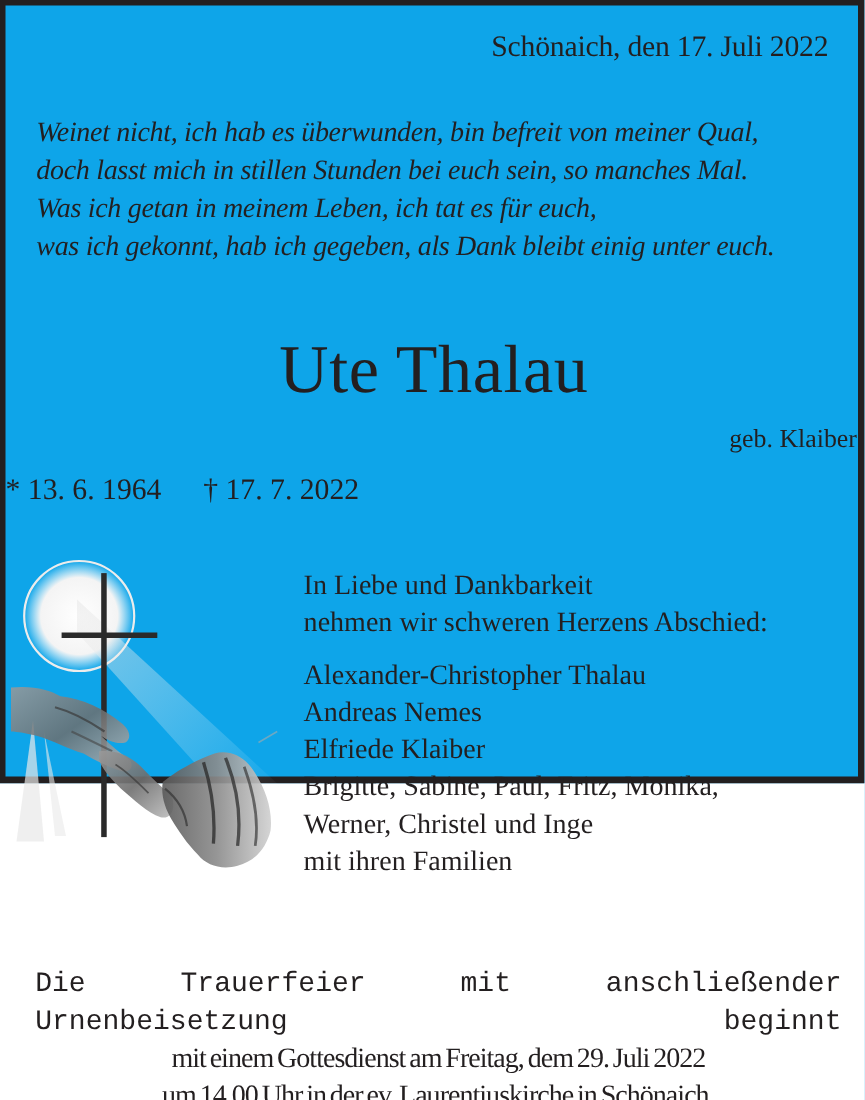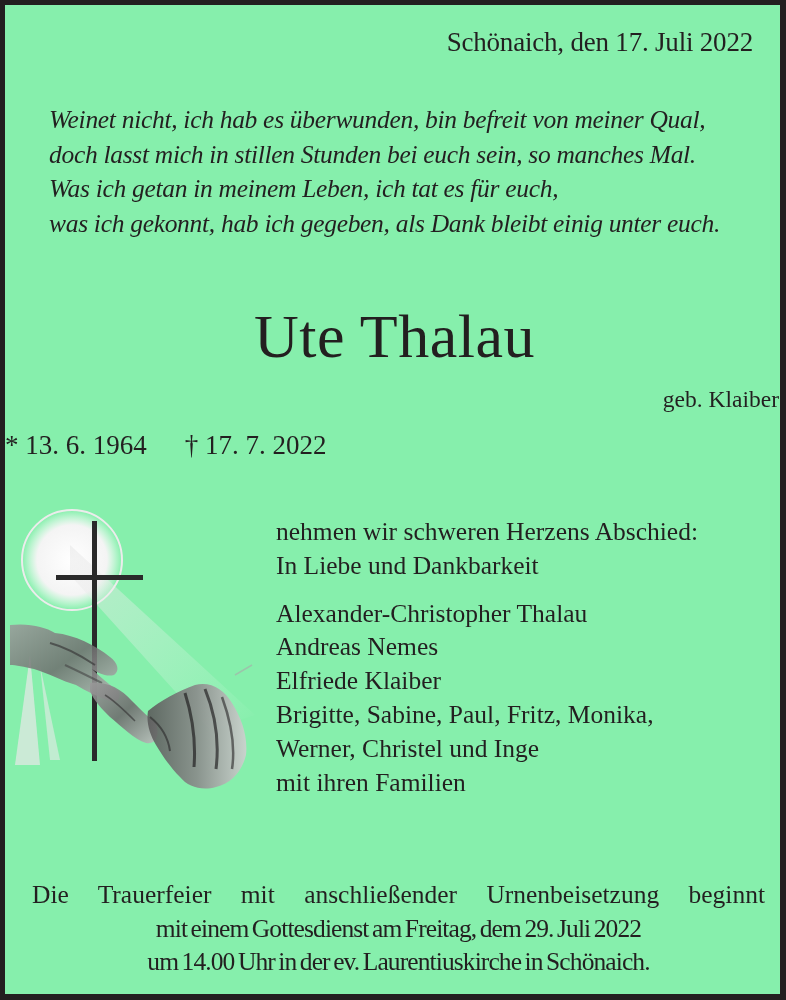--- a/index.html
+++ b/index.html
@@ -11,45 +11,44 @@
     width: 786px;
     height: 1000px;
     position: relative;
     overflow: hidden;
     font-family: "Liberation Serif", "DejaVu Serif", serif;
     color: #231f20;
   }
   .frame {
     position: absolute;
     left: 0; top: 0;
-    width: 786px; height: 1000px;
+    width: 786px; height: 712px;
     box-sizing: border-box;
     border-left: 5px solid #231f20;
     border-top: 5px solid #231f20;
     border-right: 6px solid #231f20;
     border-bottom: 6px solid #231f20;
-    background: #86efac;
+    background: #0ea5e9;
   }
   .abs { position: absolute; white-space: nowrap; }
 
   .place-date {
     right: 27px;
     top: 22px;
     font-size: 27px;
     letter-spacing: -0.2px;
   }
 
   .poem {
     left: 28px;
     top: 98px;
     font-style: italic;
     font-size: 25.5px;
     line-height: 34.5px;
     letter-spacing: -0.3px;
-    margin-left: 16px;
   }
   .poem div { height: 34.5px; }
 
   .name {
     left: 0; right: 0;
     top: 296px;
     text-align: center;
     font-size: 62px;
     letter-spacing: 0.5px;
     transform: translateX(2px);
@@ -91,20 +90,21 @@
     left: 27px;
     top: 873px;
     width: 733px;
     font-size: 25.5px;
     line-height: 33.5px;
   }
   .service .justified {
     text-align: justify;
     text-align-last: justify;
     white-space: normal;
+    font-family: Liberation Mono, monospace;
   }
   .service .condensed {
     letter-spacing: -0.9px;
     word-spacing: -2px;
     text-align: center;
   }
 </style>
 </head>
 <body>
 
@@ -171,22 +171,22 @@
              C232 214 238 232 236 250 C232 266 222 278 206 282 C192 286 178 282 170 272
              C160 262 152 250 146 240 C140 230 136 218 138 206 Z" fill="url(#sleeve)" opacity="0.9"></path>
     <path d="M175 188 C182 210 186 236 184 262" stroke="#2e2e2e" stroke-width="3" fill="none" opacity="0.8"></path>
     <path d="M195 184 C204 206 210 232 206 264" stroke="#2e2e2e" stroke-width="3" fill="none" opacity="0.75"></path>
     <path d="M212 192 C220 214 226 238 222 264" stroke="#3a3a3a" stroke-width="2.5" fill="none" opacity="0.7"></path>
     <path d="M140 212 C150 220 158 232 160 246" stroke="#333" stroke-width="2" fill="none" opacity="0.7"></path>
     <path d="M225 170 L242 160" stroke="#aaa" stroke-width="1.5" opacity="0.6"></path>
   </svg>
 
   <div class="abs mourners">
+    <div class="line">In Liebe und Dankbarkeit</div>
     <div class="line">nehmen wir schweren Herzens Abschied:</div>
-    <div class="line">In Liebe und Dankbarkeit</div>
     <div class="block-gap"></div>
     <div class="line">Alexander-Christopher Thalau</div>
     <div class="line">Andreas Nemes</div>
     <div class="line">Elfriede Klaiber</div>
     <div class="line">Brigitte, Sabine, Paul, Fritz, Monika,</div>
     <div class="line">Werner, Christel und Inge</div>
     <div class="line">mit ihren Familien</div>
   </div>
 
   <div class="abs service">

